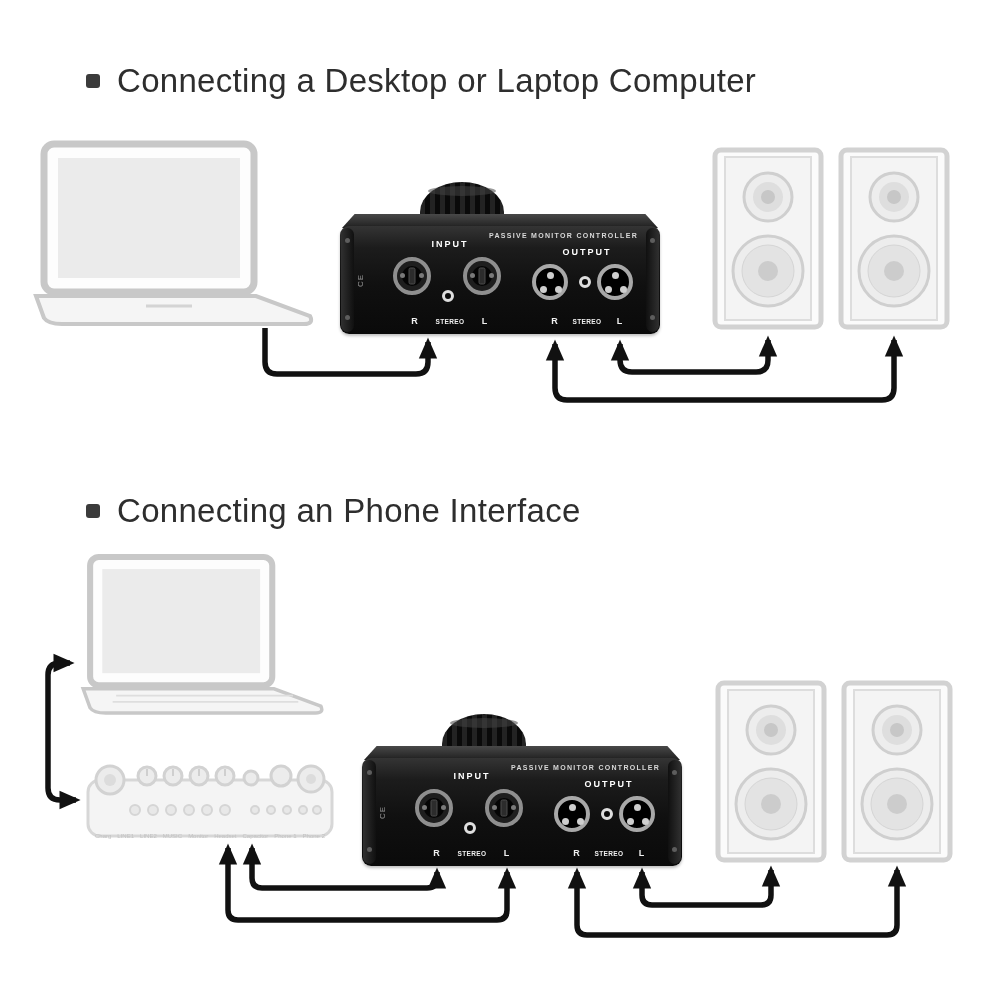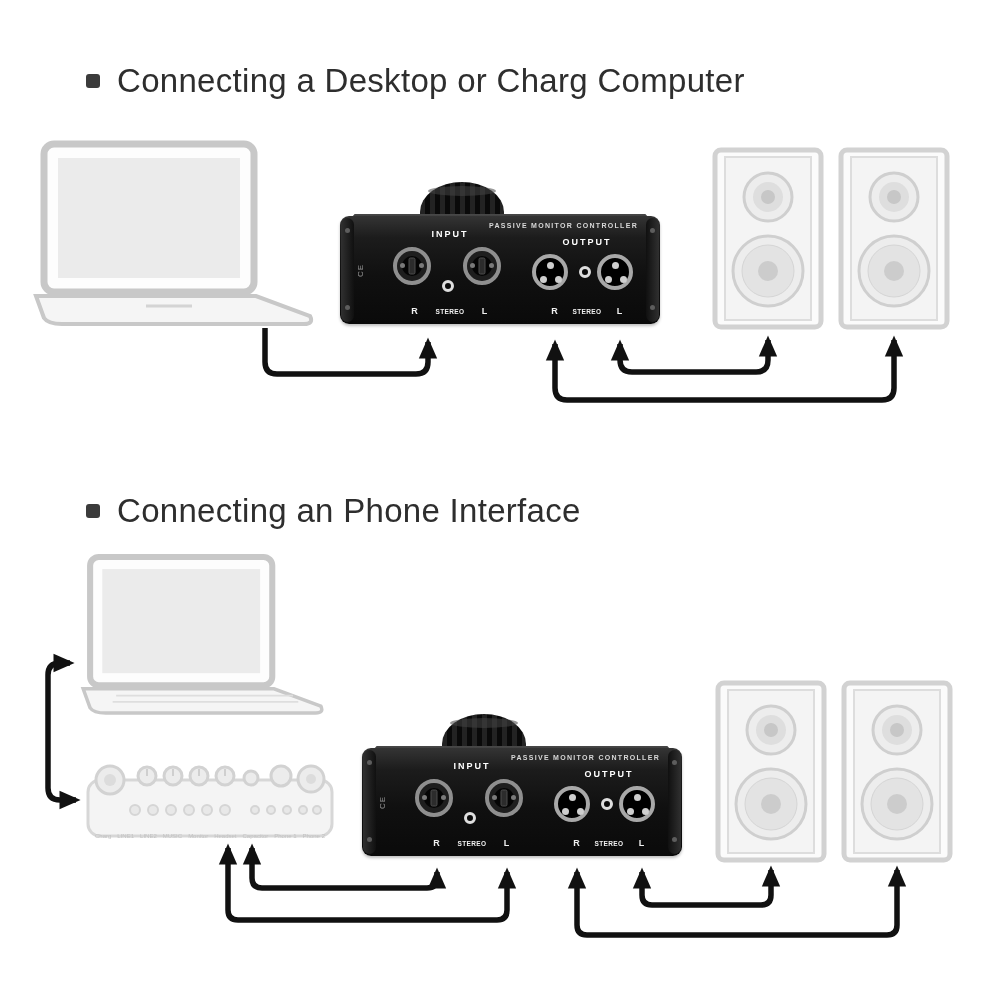--- a/index.html
+++ b/index.html
@@ -18,21 +18,21 @@
   
   .controller { position:absolute; width:320px; height:156px; }
   .ctrl-knob { position:absolute; left:80px; top:0; width:84px; height:46px;
     background:repeating-linear-gradient(90deg,#232323 0 5px,#0a0a0a 5px 10px);
     border-radius:42px 42px 8px 8px / 30px 30px 6px 6px; }
   .ctrl-knob::before { content:""; position:absolute; left:8px; top:4px; right:8px; height:10px;
     border-radius:50%; background:rgba(70,70,70,.55); }
   .ctrl-top { position:absolute; left:2px; top:32px; width:316px; height:14px;
     background:linear-gradient(#484848,#1f1f1f);
     clip-path:polygon(0 100%, 4% 0, 96% 0, 100% 100%); }
-  .ctrl-body { position:absolute; left:0; top:34px; width:320px; height:108px; border-radius:9px;
+  .ctrl-body { position:absolute; left:0; top:44px; width:320px; height:108px; border-radius:9px;
     background:linear-gradient(180deg,#343434 0,#1c1c1c 20%,#101010 55%,#0a0a0a 100%);
     box-shadow:0 2px 3px rgba(0,0,0,.25); }
   .cap { position:absolute; top:2px; bottom:2px; width:13px; border-radius:7px;
     background:linear-gradient(90deg,#303030,#101010); }
   .cap-l { left:1px; } .cap-r { right:1px; transform:scaleX(-1); }
   .cap i { display:block; width:5px; height:5px; border-radius:50%; background:#5d5d5d; margin:10px auto 0; }
   .cap i + i { margin-top:72px; }
   .brand { position:absolute; top:6px; right:22px; font-size:7px; letter-spacing:1.3px; color:#d8d8d8; font-weight:bold; white-space:nowrap; }
   .panel-label { position:absolute; transform:translateX(-50%); font-size:9px; letter-spacing:2px; color:#ffffff; font-weight:bold; }
   .combo { position:absolute; width:38px; height:38px; border-radius:50%; background:#050505;
@@ -58,21 +58,21 @@
   .arrow { stroke:var(--arrow-color); stroke-width:5.5; fill:none; }
   .ah-head { fill:var(--arrow-color); }
 </style>
 </head>
 <body>
 
 <div class="canvas">
 
   <div class="heading" style="left:86px; top:62px;">
     <span class="bullet"></span>
-    <span class="heading-text">Connecting a Desktop or Charg Computer</span>
+    <span class="heading-text">Connecting a Desktop or Laptop Computer</span>
   </div>
 
   <svg class="dev" style="left:28px; top:136px;" width="290" height="196" viewBox="0 0 290 196">
     <rect x="16" y="8" width="210" height="148" rx="10" fill="#fdfdfd" stroke="#c8c8c8" stroke-width="7"></rect>
     <rect x="30" y="22" width="182" height="120" fill="#ebebeb"></rect>
     <path d="M8,160 L228,160 L282,180 Q286,188 276,188 L34,188 Q20,188 16,182 Z" fill="#f5f5f5" stroke="#c8c8c8" stroke-width="4"></path>
     <path d="M118,170 h46" stroke="#d4d4d4" stroke-width="3"></path>
   </svg>
 
   <div class="controller" style="left:340px; top:182px;">

